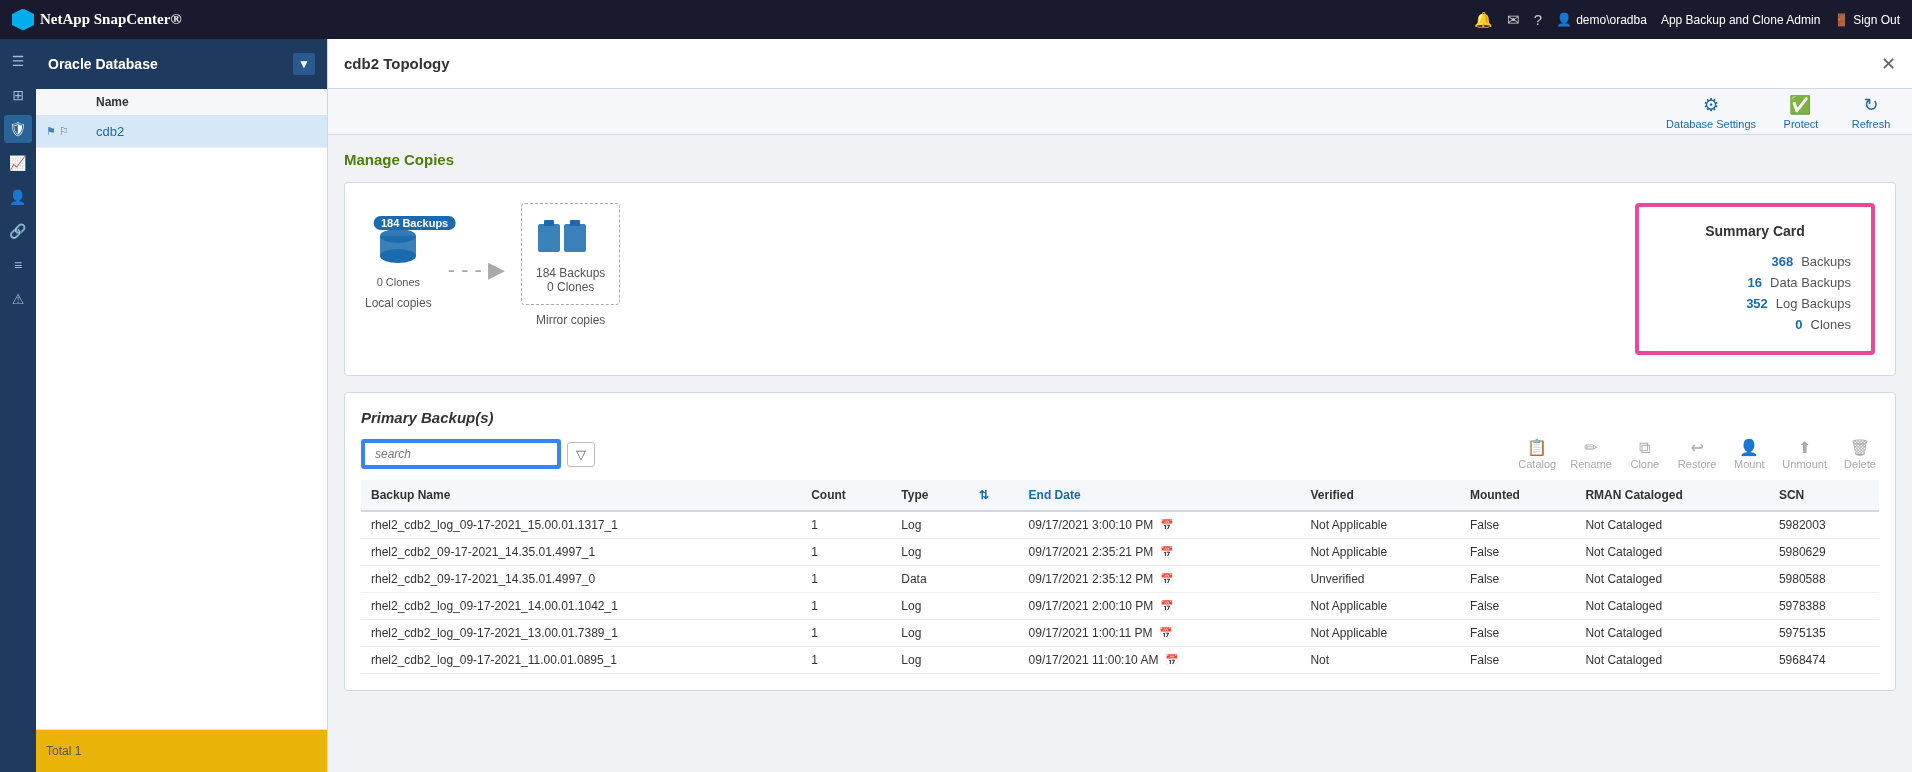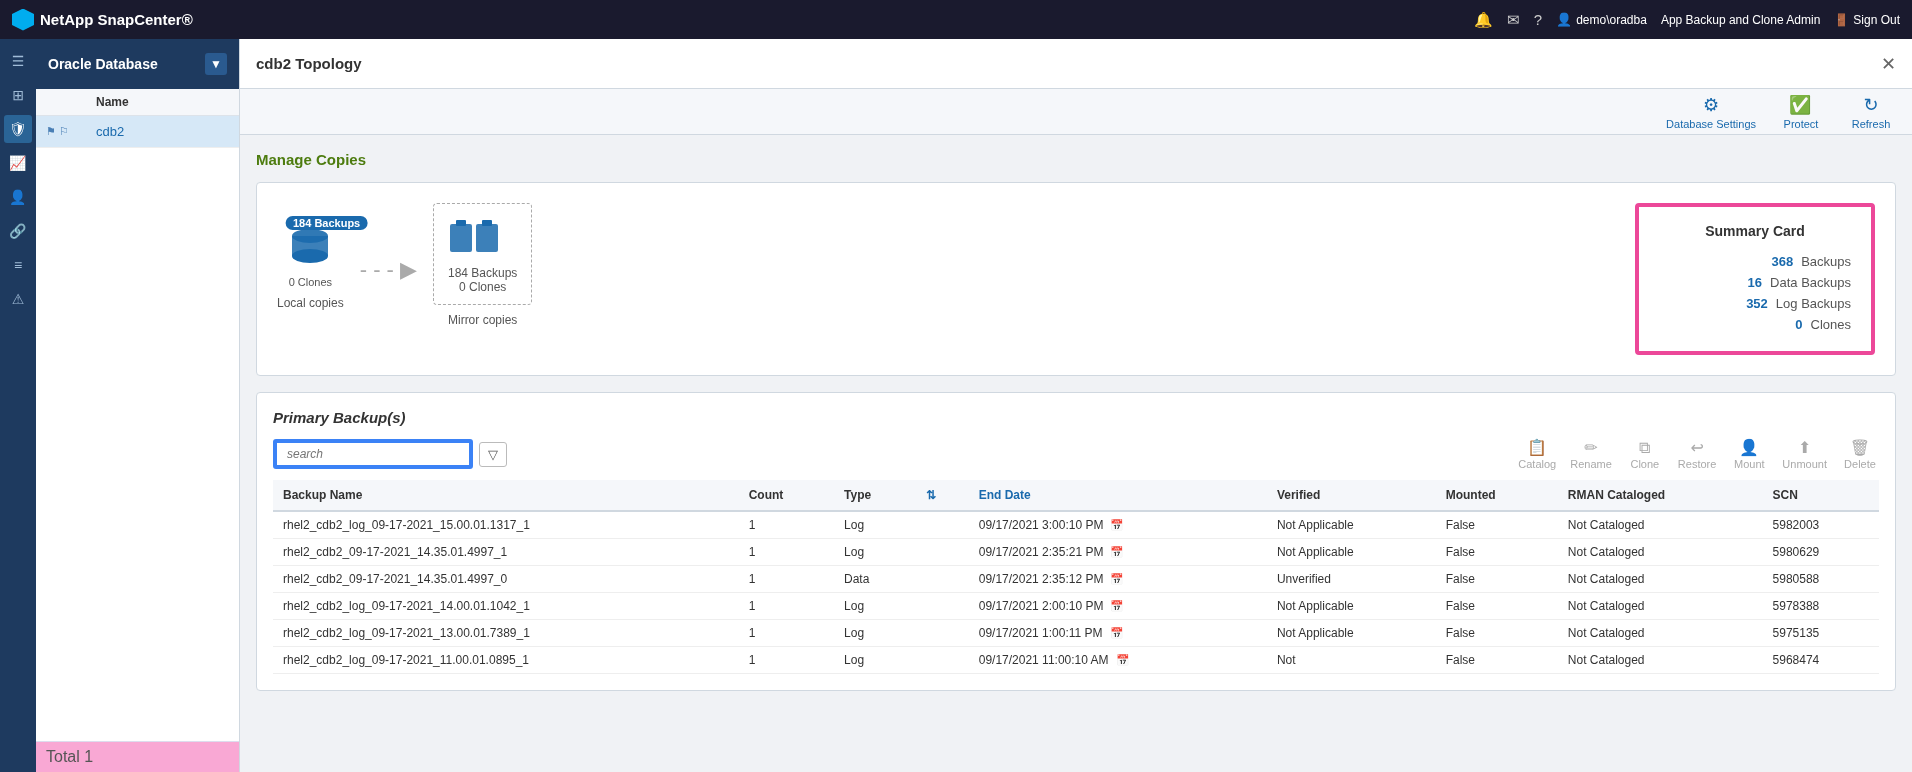--- a/index.html
+++ b/index.html
@@ -3,21 +3,21 @@
   <meta charset="utf-8">
   <style>
     * { box-sizing: border-box; margin: 0; padding: 0; }
     body { font-family: Arial, sans-serif; font-size: 13px; background: #f0f2f5; overflow: hidden; }
 
     
     .top-nav {
       display: flex; align-items: center; background: #1a1a2e; height: 39px;
       padding: 0 12px; justify-content: space-between; color: #fff;
     }
-    .top-nav-left { display: flex; align-items: flex-start; gap: 8px; }
+    .top-nav-left { display: flex; align-items: flex-start; gap: 8px; font-family: Liberation Serif, serif; }
     .netapp-logo { display: flex; align-items: center; gap: 6px; font-weight: bold; font-size: 15px; }
     .netapp-logo .logo-icon { width: 22px; height: 22px; background: #00adef; clip-path: polygon(50% 0%, 100% 25%, 100% 75%, 50% 100%, 0% 75%, 0% 25%); }
     .top-nav-right { display: flex; align-items: center; gap: 14px; font-size: 12px; }
     .top-nav-right .icon-btn { color: #ccc; cursor: pointer; font-size: 15px; }
     .top-nav-right .user-info { display: flex; align-items: center; gap: 4px; }
     .top-nav-right .user-icon { font-size: 13px; }
     .app-role { background: transparent; color: #fff; font-size: 12px; }
     .sign-out { display: flex; align-items: center; gap: 4px; color: #fff; font-size: 12px; cursor: pointer; }
 
     
@@ -29,21 +29,21 @@
       align-items: center; padding-top: 8px; gap: 6px; flex-shrink: 0;
     }
     .icon-sidebar .nav-icon {
       width: 28px; height: 28px; display: flex; align-items: center; justify-content: center;
       color: #a0bcd8; font-size: 14px; cursor: pointer; border-radius: 3px;
     }
     .icon-sidebar .nav-icon.active { background: #2a6496; color: #fff; }
 
     
     .left-panel {
-      width: 204px; background: #fff; border-right: 1px solid #d0d8e0;
+      width: 292px; background: #fff; border-right: 1px solid #d0d8e0;
       display: flex; flex-direction: column; flex-shrink: 0;
     }
     .left-panel-header {
       background: #1e3a5f; color: #fff; padding: 10px 12px;
       display: flex; align-items: center; justify-content: space-between; height: 50px;
     }
     .left-panel-header .title { font-size: 14px; font-weight: bold; }
     .left-panel-header .arrow-btn {
       background: #2a5a8f; border: none; color: #fff; border-radius: 3px;
       width: 22px; height: 22px; cursor: pointer; font-size: 12px;
@@ -60,21 +60,21 @@
     }
     .table-header-row .col-icons { width: 50px; }
     .table-header-row .col-name { flex: 1; font-weight: bold; color: #333; }
     .db-row {
       display: flex; align-items: center; padding: 8px 10px;
       border-bottom: 1px solid #eee; cursor: pointer; background: #d6e8f7;
     }
     .db-row .col-icons { width: 50px; display: flex; gap: 3px; }
     .db-row .col-name { flex: 1; color: #1a6aad; font-size: 13px; }
     .db-row-icon { font-size: 11px; color: #4a7fb5; }
-    .total-row { padding: 6px 10px; font-size: 16px; color: #555; border-top: 1px solid #dde; background: #f9a8d4; margin-top: auto; }
+    .total-row { padding: 14px 10px; font-size: 12px; color: #555; border-top: 1px solid #dde; background: #eab308; margin-top: auto; }
 
     
     .main-content { flex: 1; display: flex; flex-direction: column; overflow: hidden; }
 
     
     .topo-header {
       background: #fff; padding: 10px 16px; border-bottom: 1px solid #d0d8e0;
       display: flex; align-items: center; justify-content: space-between; height: 50px;
     }
     .topo-title { font-size: 15px; font-weight: bold; color: #333; }

